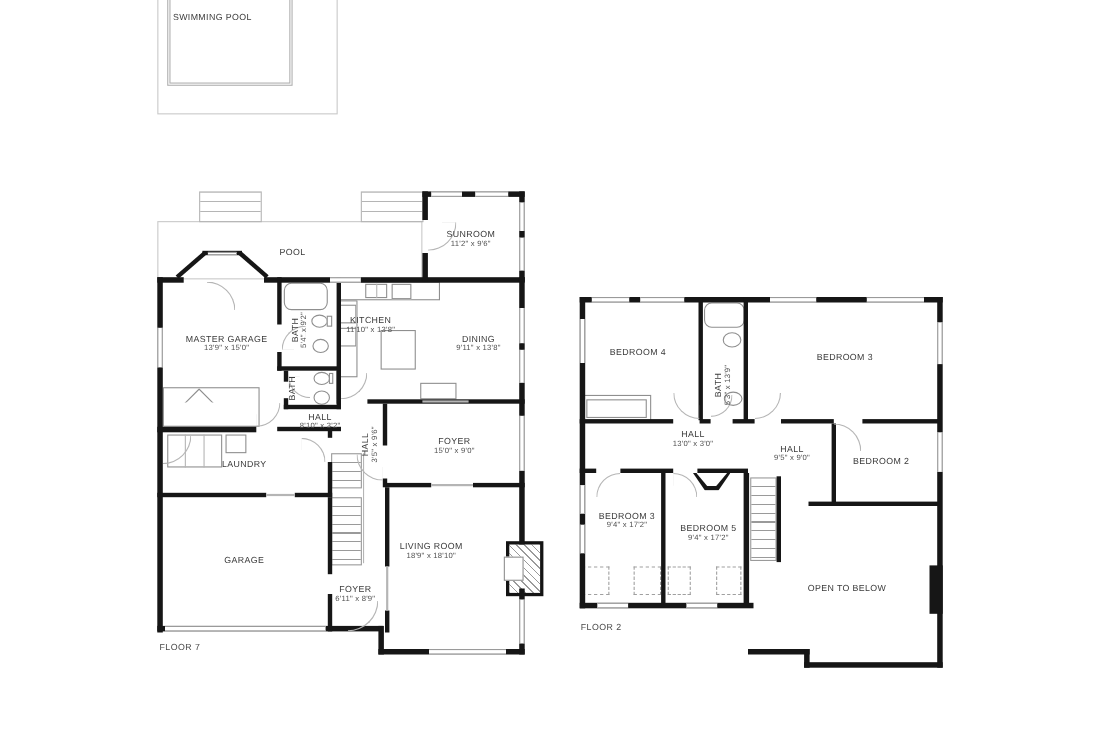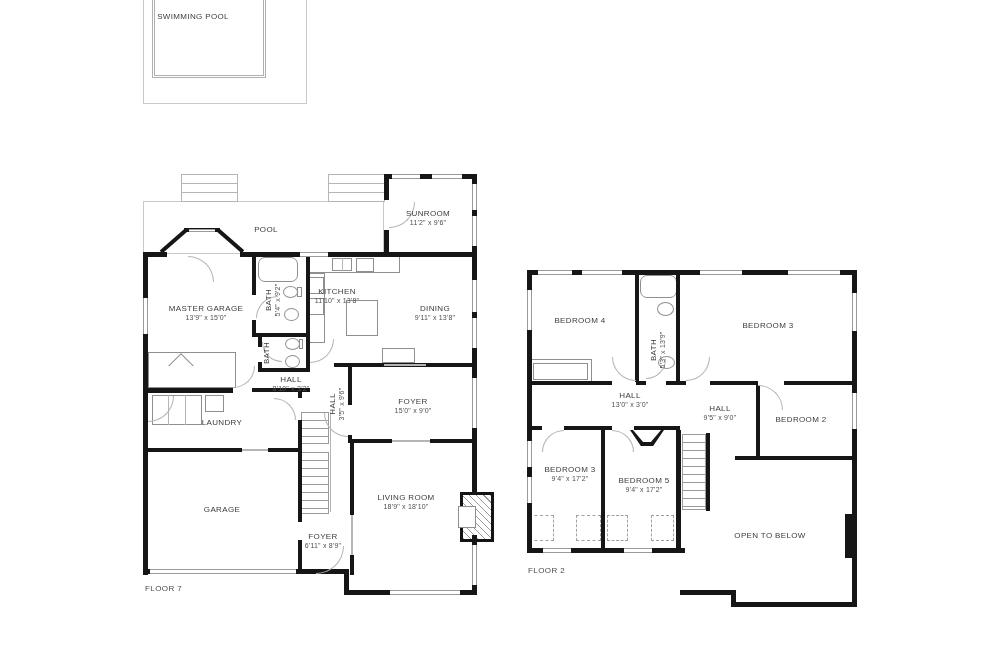--- a/index.html
+++ b/index.html
@@ -143,21 +143,21 @@
   <div class="rl" style="left:413px;top:405px">
     <div class="nm">FOYER</div>
     <div class="dm">15'0" x 9'0"</div>
   </div>
   <div class="rl" style="left:222px;top:422px">
     <div class="nm">LAUNDRY</div>
   </div>
   <div class="rl" style="left:222px;top:509px">
     <div class="nm">GARAGE</div>
   </div>
-  <div class="rl" style="left:406px;top:501px">
+  <div class="rl" style="left:392px;top:501px">
     <div class="nm">LIVING ROOM</div>
     <div class="dm">18'9" x 18'10"</div>
   </div>
   <div class="rl" style="left:323px;top:540px">
     <div class="nm">FOYER</div>
     <div class="dm">6'11" x 8'9"</div>
   </div>
   <div class="flbl" style="left:145px;top:584px">FLOOR 7</div>
 
   <div class="rl" style="left:580px;top:320px">

